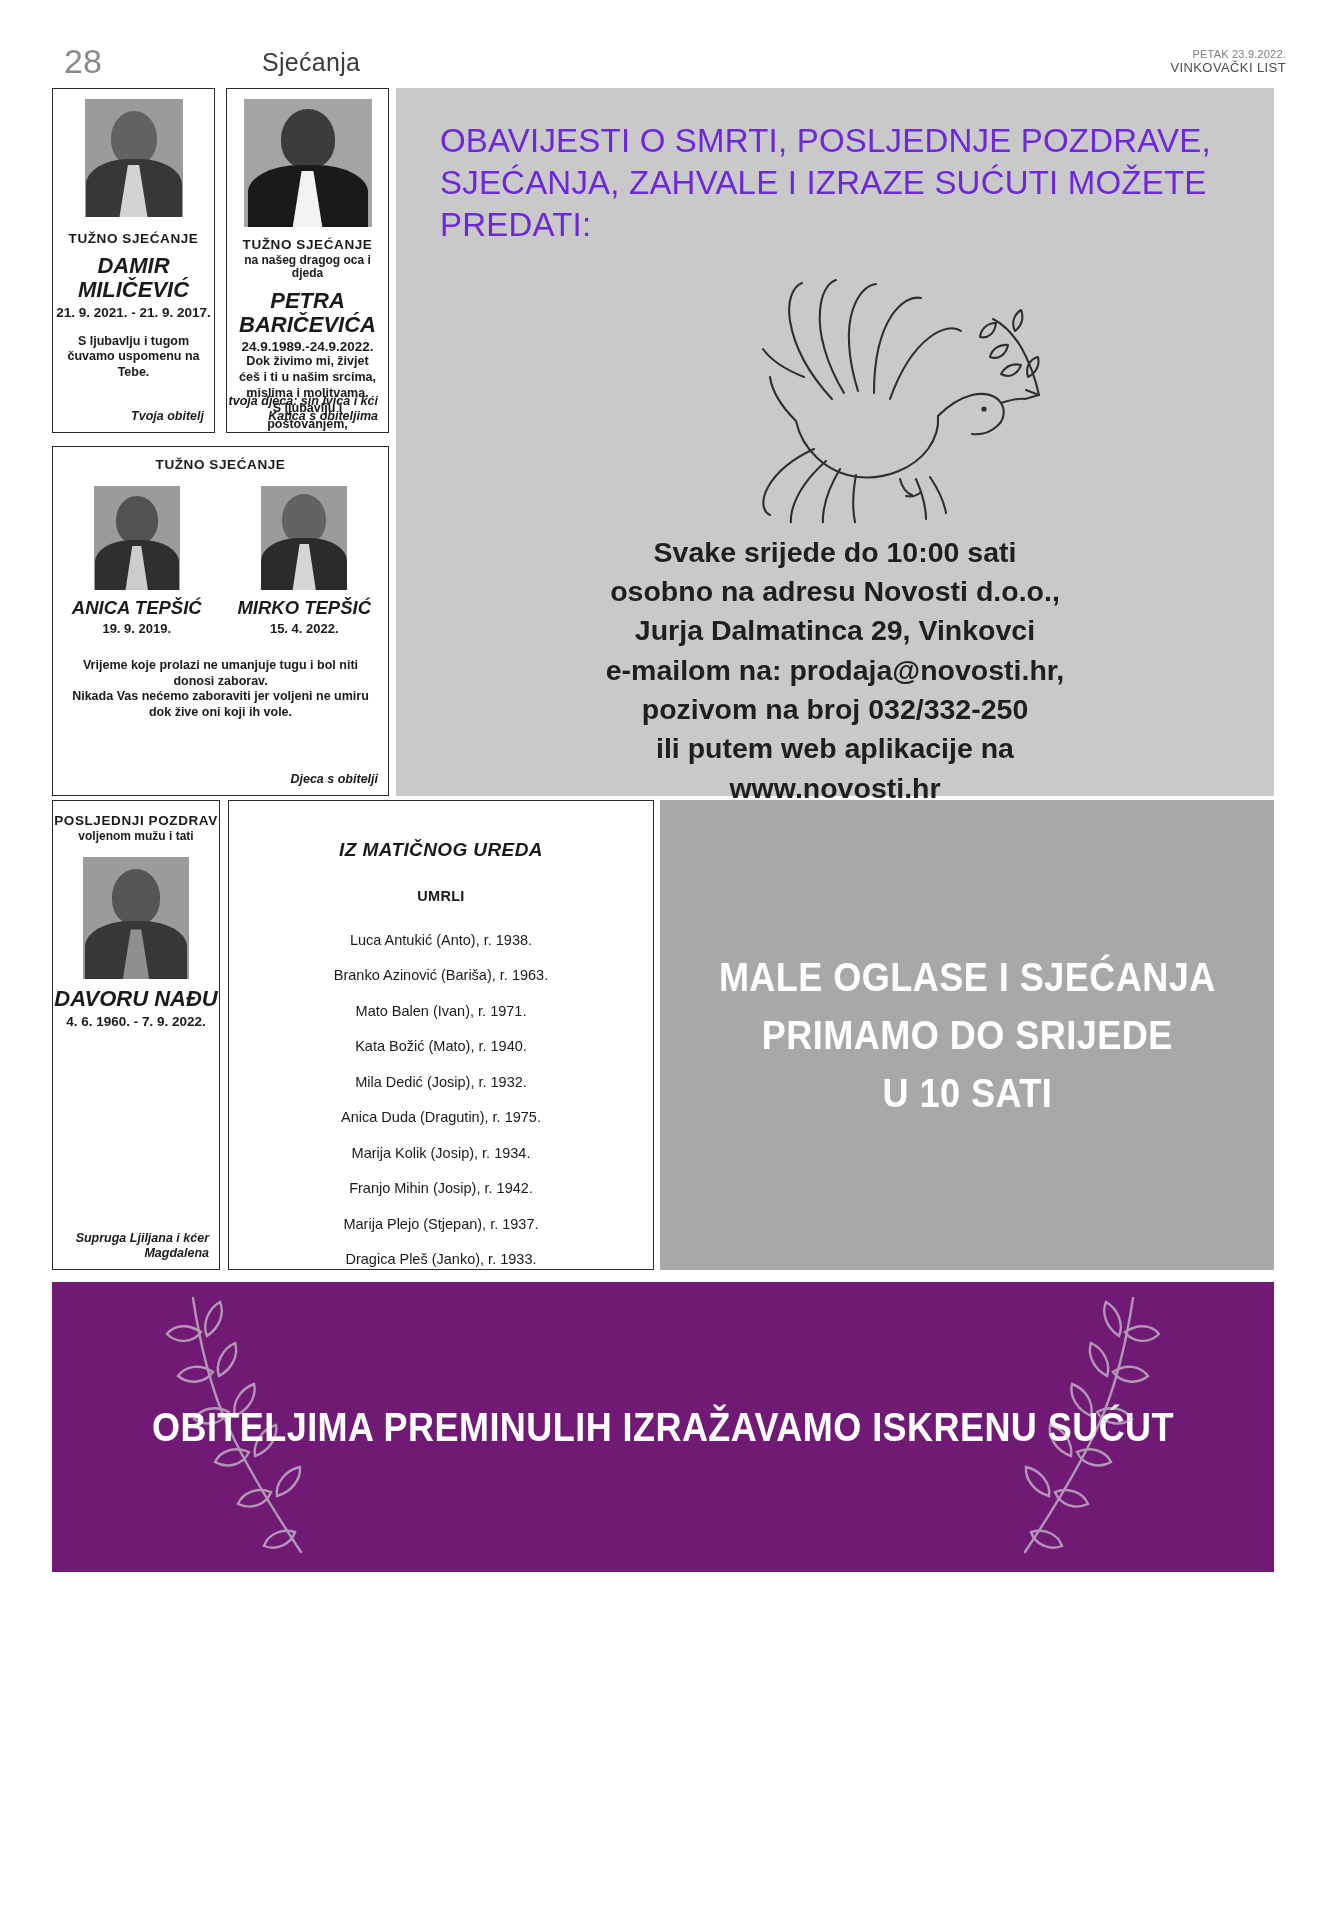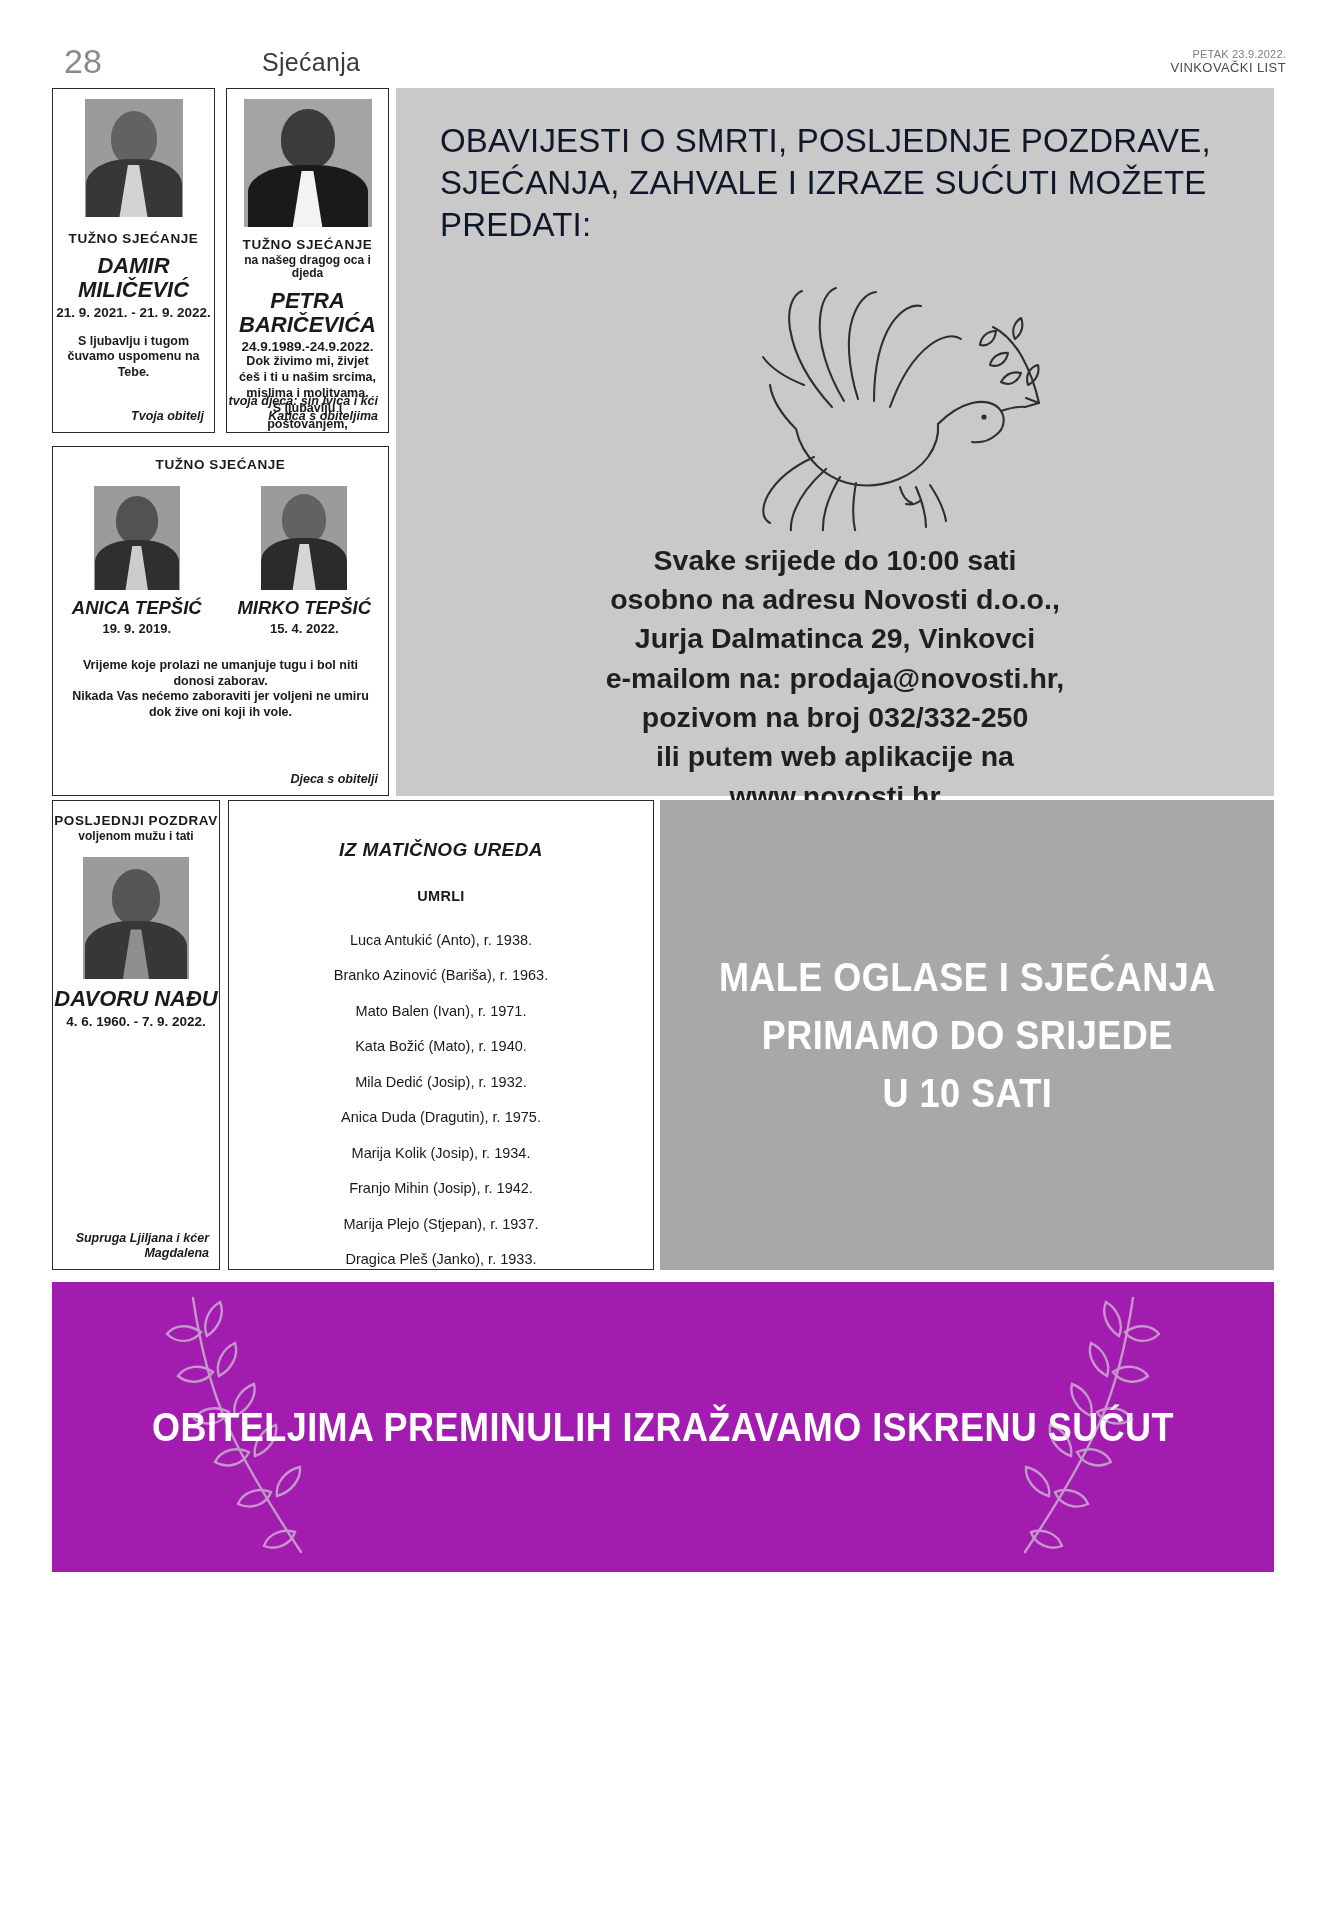--- a/index.html
+++ b/index.html
@@ -199,24 +199,24 @@
   
   #announce {
     position: absolute;
     left: 396px; top: 88px;
     width: 878px; height: 708px;
     background: #c9c9c9;
     box-sizing: border-box;
     text-align: center;
   }
   #announce .headline {
-    margin: 32px 44px 8px;
+    margin: 32px 44px 0;
     font-size: 33px;
     line-height: 1.28;
-    color: #0f172a;
+    color: #6d28d9;
     text-align: left;
     letter-spacing: 0.2px;
   }
   #announce .dove {
     margin: 6px auto 0;
     width: 470px; height: 270px;
   }
   #announce .contact {
     margin: 6px 40px 0;
     font-size: 28.5px;
@@ -243,21 +243,21 @@
     font-stretch: condensed;
     transform: scaleX(0.88);
     letter-spacing: 0.5px;
   }
 
   
   #promo-sucut {
     position: absolute;
     left: 52px; top: 1282px;
     width: 1222px; height: 290px;
-    background: #a21caf;
+    background: #701a75;
     overflow: hidden;
   }
   #promo-sucut .txt {
     position: absolute;
     left: 0; right: 0;
     top: 50%;
     transform: translateY(-50%) scaleX(0.9);
     text-align: center;
     color: #ffffff;
     font-size: 40px;
@@ -286,21 +286,21 @@
 </div>
 
 <div class="card" id="card-damir">
   <div class="photo bw">
     <div class="head" style="width:46px;height:54px;top:12px;"></div>
     <div class="torso" style="width:96px;height:58px;"></div>
     <div class="shirt" style="width:70px;height:52px;"></div>
   </div>
   <p class="kicker" style="margin-top:14px;">TUŽNO SJEĆANJE</p>
   <p class="name">DAMIR MILIČEVIĆ</p>
-  <p class="dates">21. 9. 2021. - 21. 9. 2022.</p>
+  <p class="dates">21. 9. 2021. - 21. 9. 2017.</p>
   <p class="body">S ljubavlju i tugom čuvamo uspomenu na Tebe.</p>
   <div class="signature">Tvoja obitelj</div>
 </div>
 
 <div class="card" id="card-petar">
   <div class="photo grainy">
     <div class="head" style="width:54px;height:60px;top:10px;background:#4d4741;"></div>
     <div class="torso" style="width:120px;height:62px;background:#2e2e30;"></div>
     <div class="shirt" style="width:74px;height:56px;background:#d8d8d8;"></div>
   </div>

